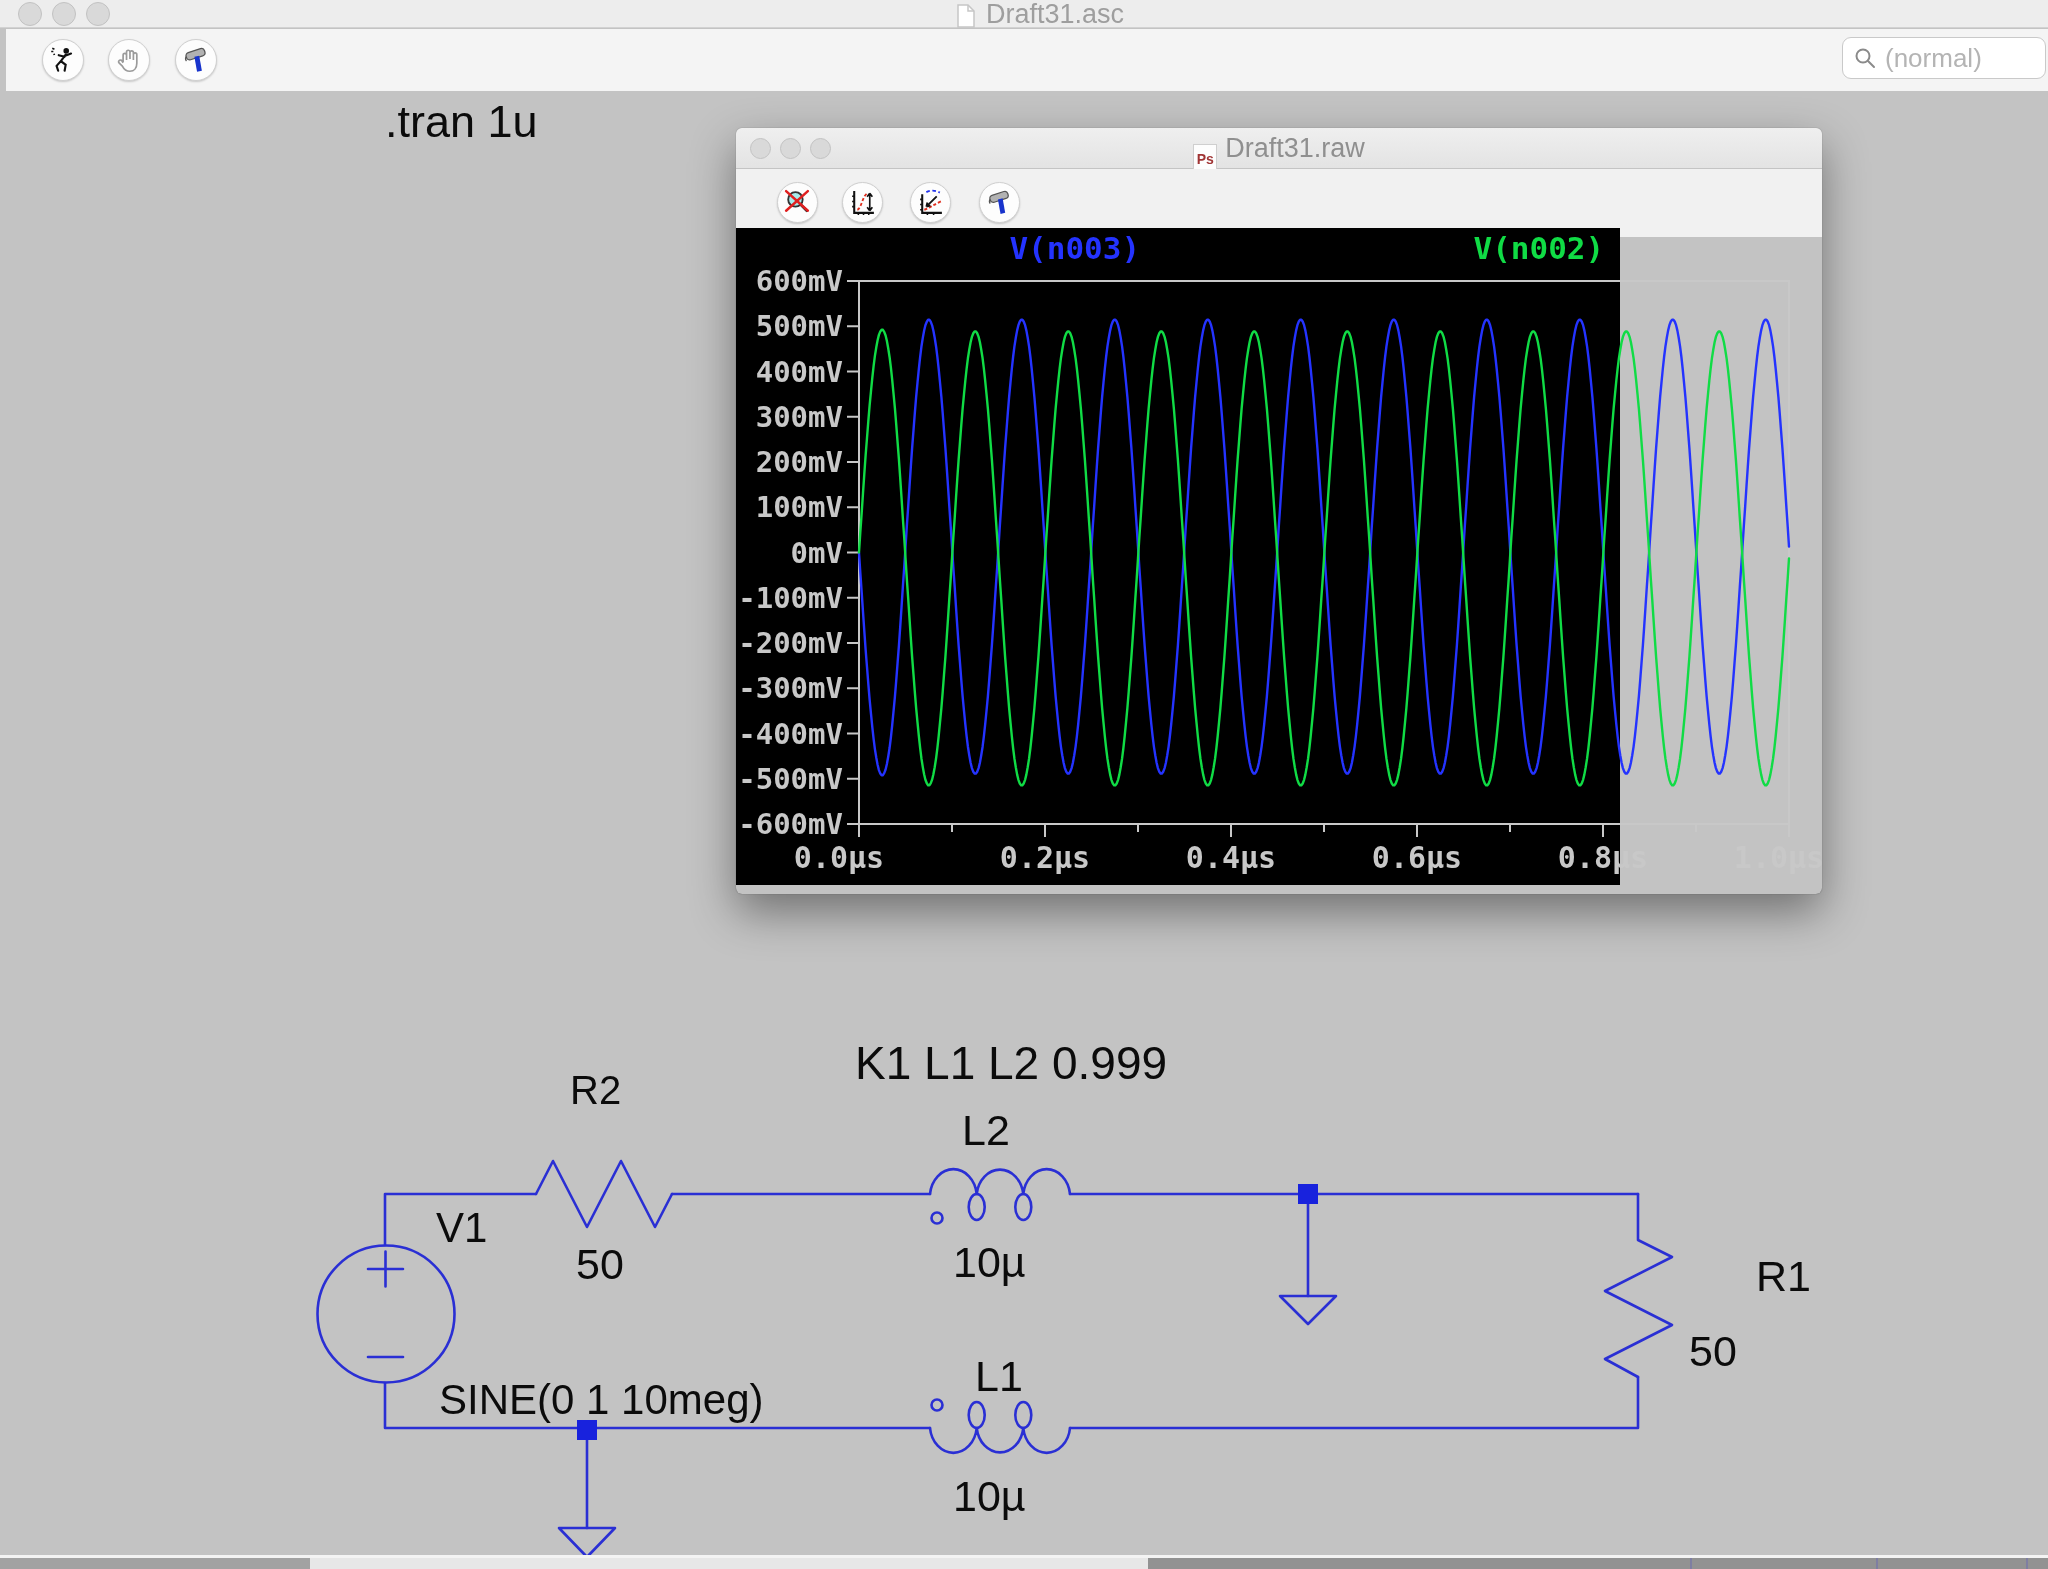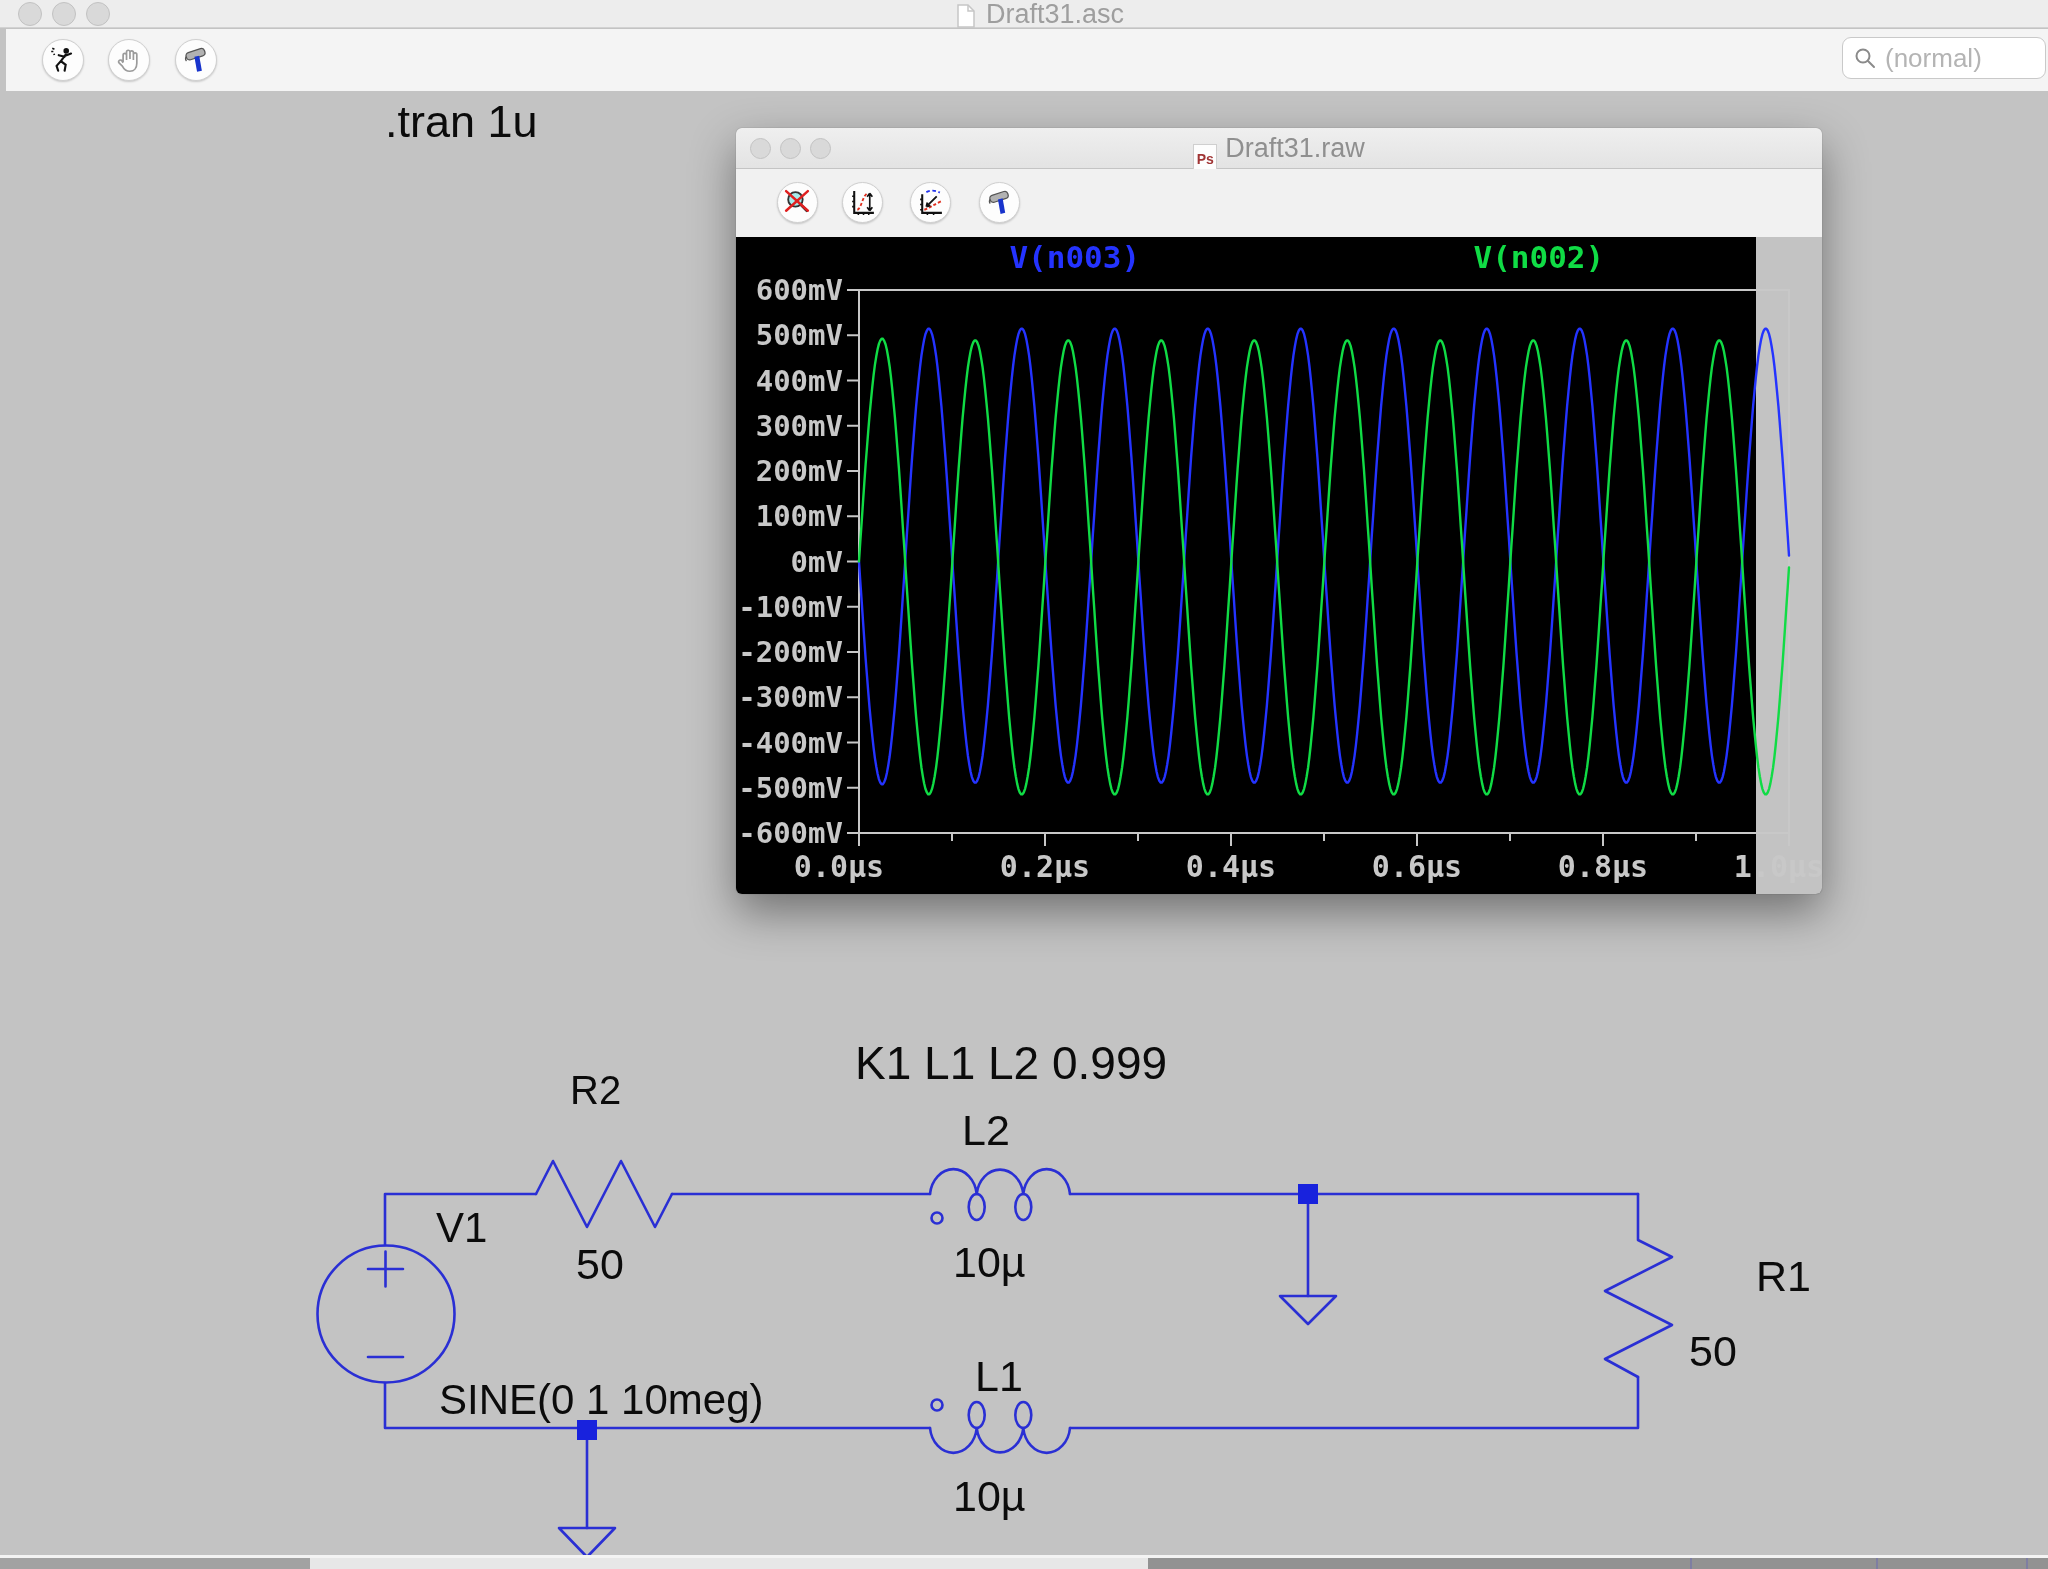--- a/index.html
+++ b/index.html
@@ -39,21 +39,21 @@
     background:linear-gradient(#efefef,#e3e3e3); border-bottom:1px solid #c4c4c4; }
   .plot-titlebar .tl { width:21px; height:21px; top:10px; }
   .plot-title { position:absolute; left:0; right:0; top:0; height:41px; text-align:center;
     line-height:41px; font-size:27px; color:#8f8f8f; }
   .ps-icon { display:inline-block; width:24px; height:28px; background:#fdfdfd;
     border:1px solid #cfcfcf; font-size:14px; line-height:28px; color:#a03434;
     vertical-align:-7px; margin-right:8px; font-weight:bold; }
   .plot-toolbar { position:absolute; left:0; top:41px; width:100%; height:68px;
     background:#f1f1f1; }
   .plot-toolbar .tool-btn { width:41px; height:41px; top:13px; }
-  .plot-black { position:absolute; left:0; top:109px; width:1020px; height:657px;
+  .plot-black { position:absolute; left:0; top:100px; width:884px; height:657px;
     background:#000; }
   #plot-svg { position:absolute; left:0; top:0; }
   #plot-svg text { font-family:"DejaVu Sans Mono", monospace; font-weight:600; }
 
   
   .bottom-line { position:absolute; left:0; top:1555px; width:2048px; height:3px;
     background:#f3f3f3; z-index:4; }
   .bottom-strip { position:absolute; left:0; top:1558px; width:2048px; height:11px; z-index:4; }
   .bottom-strip .seg { position:absolute; top:0; height:11px; }
 </style>

